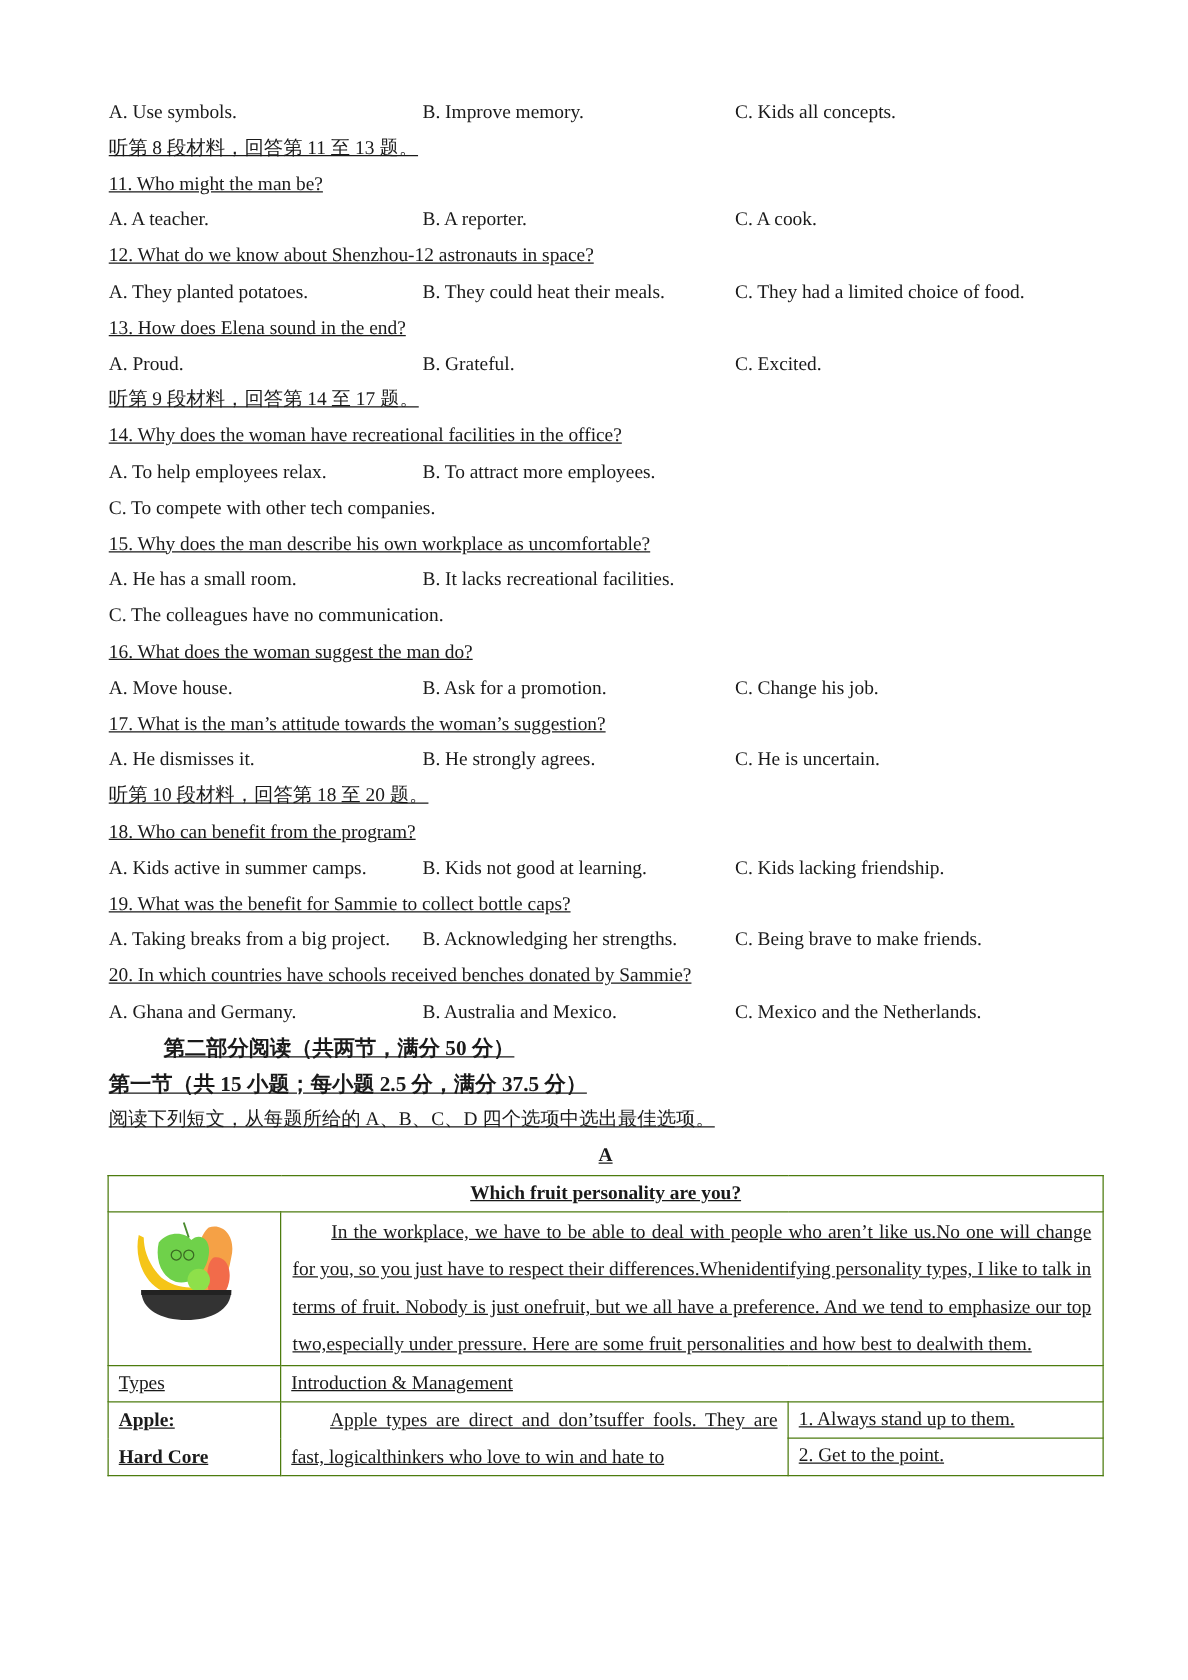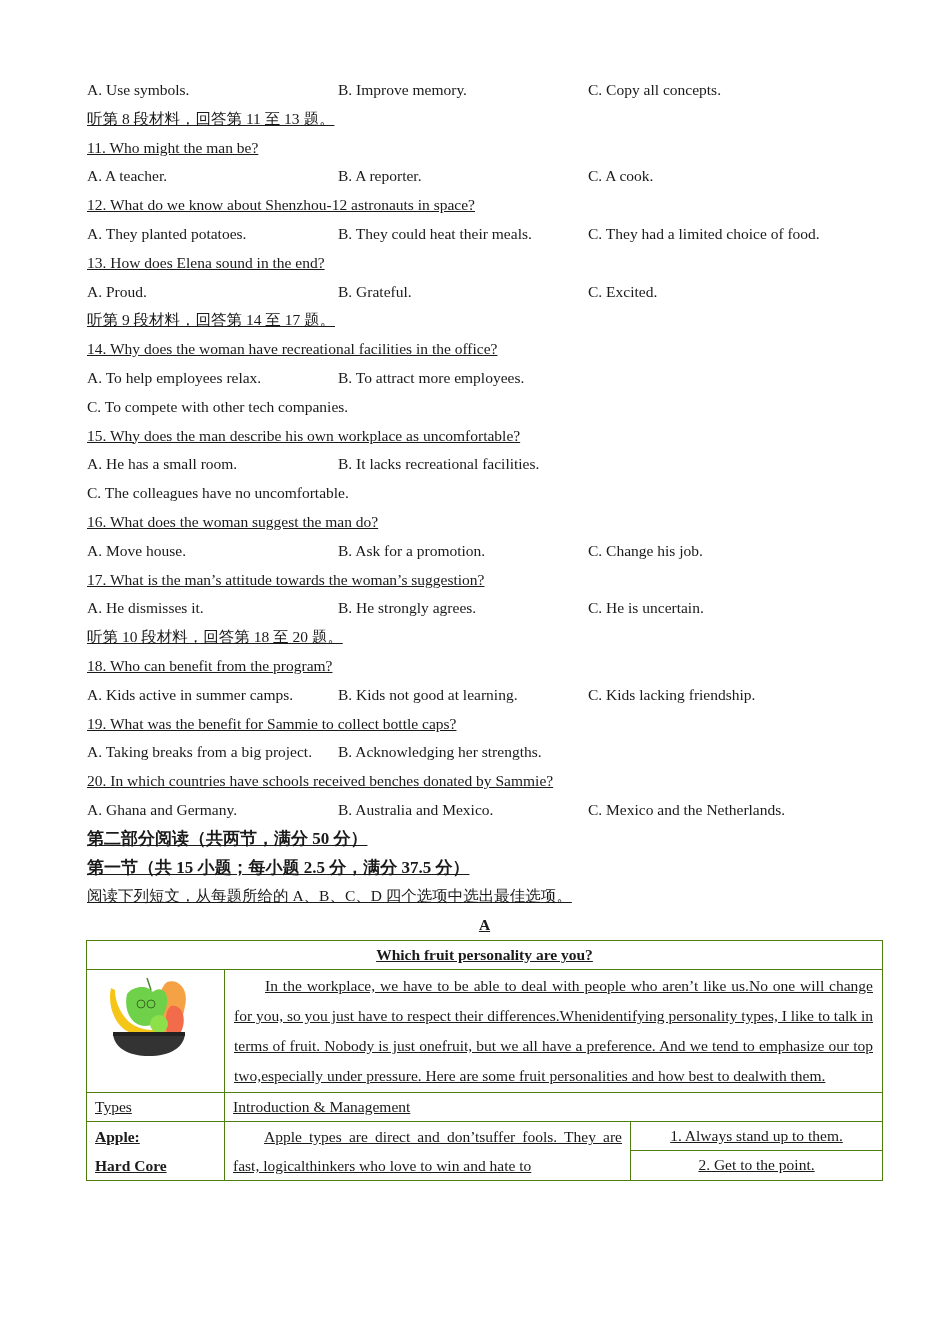--- a/index.html
+++ b/index.html
@@ -8,47 +8,47 @@
     font-family: "Liberation Serif", "DejaVu Serif", serif;
     color: #1a1a1a; font-size: 15.5px;
   }
   .page { position: absolute; left: 87px; top: 76px; width: 795px; text-decoration: underline; }
   .line { height: 28.8px; line-height: 28.8px; white-space: nowrap; position: relative; }
   .opt { position: absolute; top: 0; }
   .opt.a { left: 0; }
   .opt.b { left: 251px; }
   .opt.c { left: 501px; }
   .bold { font-weight: bold; }
-  .h1 { font-size: 17px; font-weight: bold; }
+  .h1 { font-size: 17px; font-weight: bold; margin-left: 44px; }
   .h2 { font-size: 17px; font-weight: bold; }
   .center { text-align: center; }
   table.fruit {
     border-collapse: collapse; width: 796px; margin-left: -1px;
     font-size: 15.5px; table-layout: fixed;
   }
   table.fruit td { border: 1px solid #4d7c0f; vertical-align: top; padding: 0 8px; }
   .title-cell { text-align: center; font-weight: bold; height: 28px; line-height: 28px; }
   .img-cell { width: 122px; padding: 4px 8px !important; }
   .intro-cell { line-height: 30px; text-align: justify; padding: 1px 9px !important; }
   .indent { text-indent: 2em; }
   .row-h { height: 28px; line-height: 28px; margin-top: 12px; }
   .types-cell { line-height: 29px; }
   .apple-desc { line-height: 29px; text-align: justify; padding: 0 8px !important; }
-  .tip { line-height: 28px; height: 28px; text-align: center; }
+  .tip { line-height: 28px; height: 28px; }
   .bowl { width: 86px; height: 82px; position: relative; margin: 2px 0 0 10px; }
 </style>
 </head>
 <body>
 
 <div class="page">
 
   <div class="line">
     <span class="opt a">A. Use symbols.</span>
     <span class="opt b">B. Improve memory.</span>
-    <span class="opt c">C. Copy all concepts.</span>
+    <span class="opt c">C. Kids all concepts.</span>
   </div>
   <div class="line">听第 8 段材料，回答第 11 至 13 题。</div>
 
   <div class="line">11. Who might the man be?</div>
   <div class="line">
     <span class="opt a">A. A teacher.</span>
     <span class="opt b">B. A reporter.</span>
     <span class="opt c">C. A cook.</span>
   </div>
 
@@ -76,21 +76,21 @@
   <div class="line">
     <span class="opt a">C. To compete with other tech companies.</span>
   </div>
 
   <div class="line">15. Why does the man describe his own workplace as uncomfortable?</div>
   <div class="line">
     <span class="opt a">A. He has a small room.</span>
     <span class="opt b">B. It lacks recreational facilities.</span>
   </div>
   <div class="line">
-    <span class="opt a">C. The colleagues have no uncomfortable.</span>
+    <span class="opt a">C. The colleagues have no communication.</span>
   </div>
 
   <div class="line">16. What does the woman suggest the man do?</div>
   <div class="line">
     <span class="opt a">A. Move house.</span>
     <span class="opt b">B. Ask for a promotion.</span>
     <span class="opt c">C. Change his job.</span>
   </div>
 
   <div class="line">17. What is the man’s attitude towards the woman’s suggestion?</div>
@@ -106,20 +106,21 @@
   <div class="line">
     <span class="opt a">A. Kids active in summer camps.</span>
     <span class="opt b">B. Kids not good at learning.</span>
     <span class="opt c">C. Kids lacking friendship.</span>
   </div>
 
   <div class="line">19. What was the benefit for Sammie to collect bottle caps?</div>
   <div class="line">
     <span class="opt a">A. Taking breaks from a big project.</span>
     <span class="opt b">B. Acknowledging her strengths.</span>
+    <span class="opt c">C. Being brave to make friends.</span>
   </div>
 
   <div class="line">20. In which countries have schools received benches donated by Sammie?</div>
   <div class="line">
     <span class="opt a">A. Ghana and Germany.</span>
     <span class="opt b">B. Australia and Mexico.</span>
     <span class="opt c">C. Mexico and the Netherlands.</span>
   </div>
 
   <div class="line h1">第二部分阅读（共两节，满分 50 分）</div>

